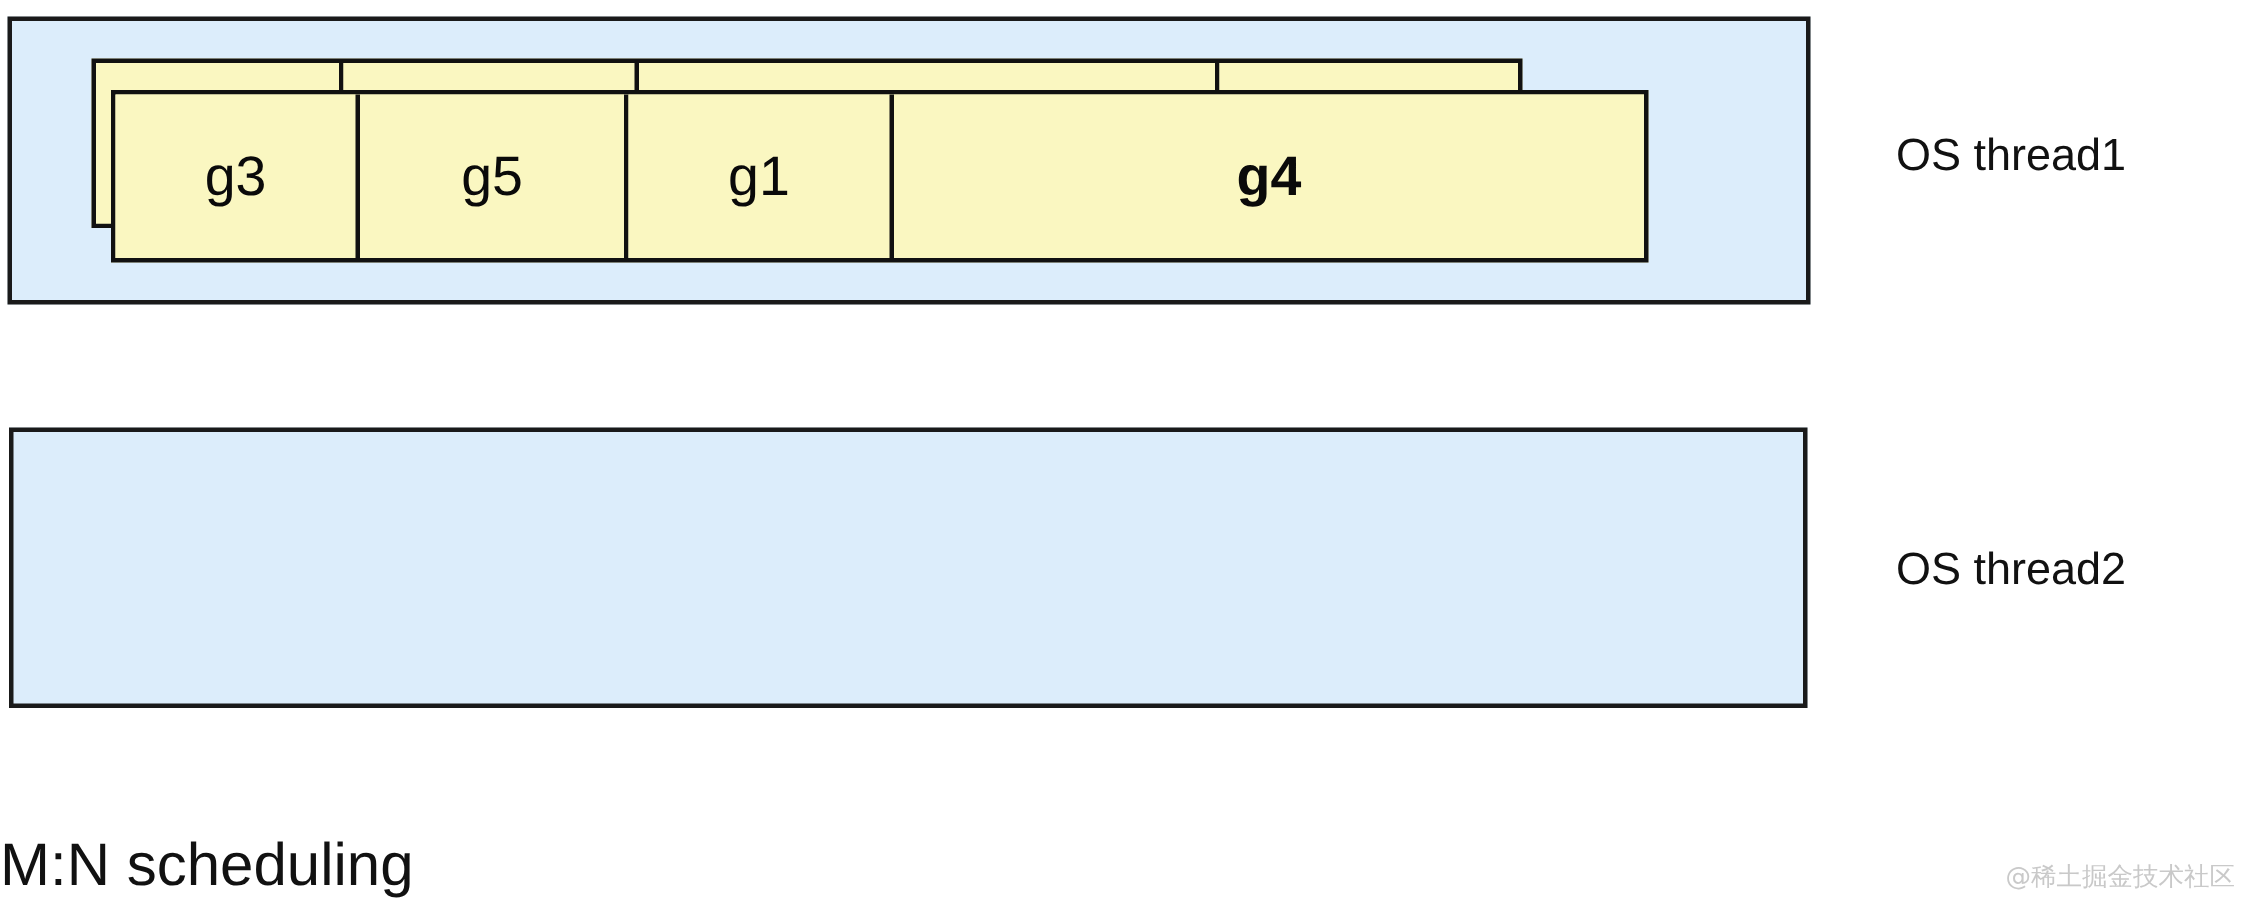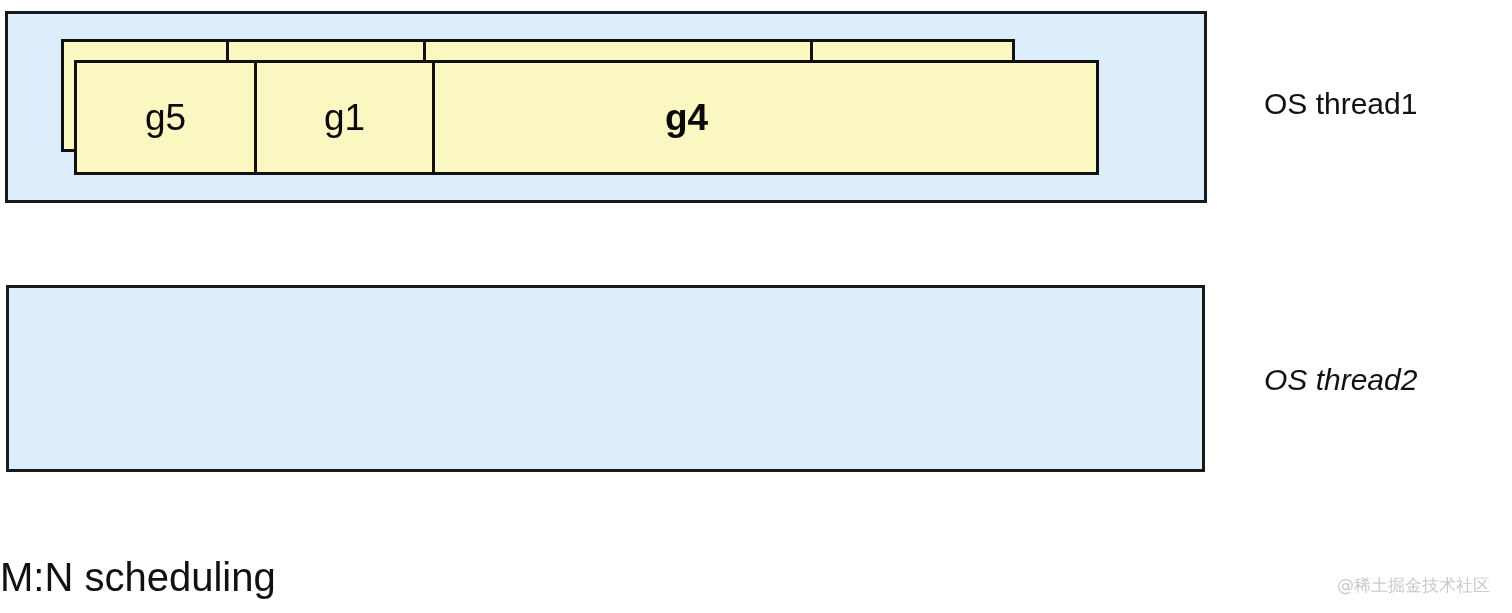--- a/index.html
+++ b/index.html
@@ -64,21 +64,21 @@
   
   .lane-name {
     position: absolute;
     font-family: "Liberation Sans", sans-serif;
     font-size: 30px;
     color: #111111;
     line-height: 1;
     white-space: nowrap;
   }
   #lane-name-1 { left: 1264px; top: 89px; }
-  #lane-name-2 { left: 1264px; top: 365px; font-style: italic; }
+  #lane-name-2 { left: 1264px; top: 365px; }
 
   
   #caption {
     position: absolute;
     left: 0;
     top: 557px;
     width: 1212px;
     text-align: left;
     font-family: "Liberation Sans", sans-serif;
     font-size: 40px;
@@ -117,20 +117,23 @@
       <span class="seg-label">g6</span>
     </div>
     <div class="seg" style="width:200px">
       <span class="seg-label">g2</span>
     </div>
   </div>
   <div class="lane-name" id="lane-name-1">OS thread1</div>
 
   <div class="lane" id="lane-2"></div>
   <div class="strip" id="strip-2">
+    <div class="seg" style="width:164px">
+      <span class="seg-label">g3</span>
+    </div>
     <div class="seg" style="width:180px">
       <span class="seg-label">g5</span>
     </div>
     <div class="seg" style="width:178px">
       <span class="seg-label">g1</span>
     </div>
     <div class="seg" style="width:503px">
       <span class="seg-label">g4</span>
     </div>
   </div>

